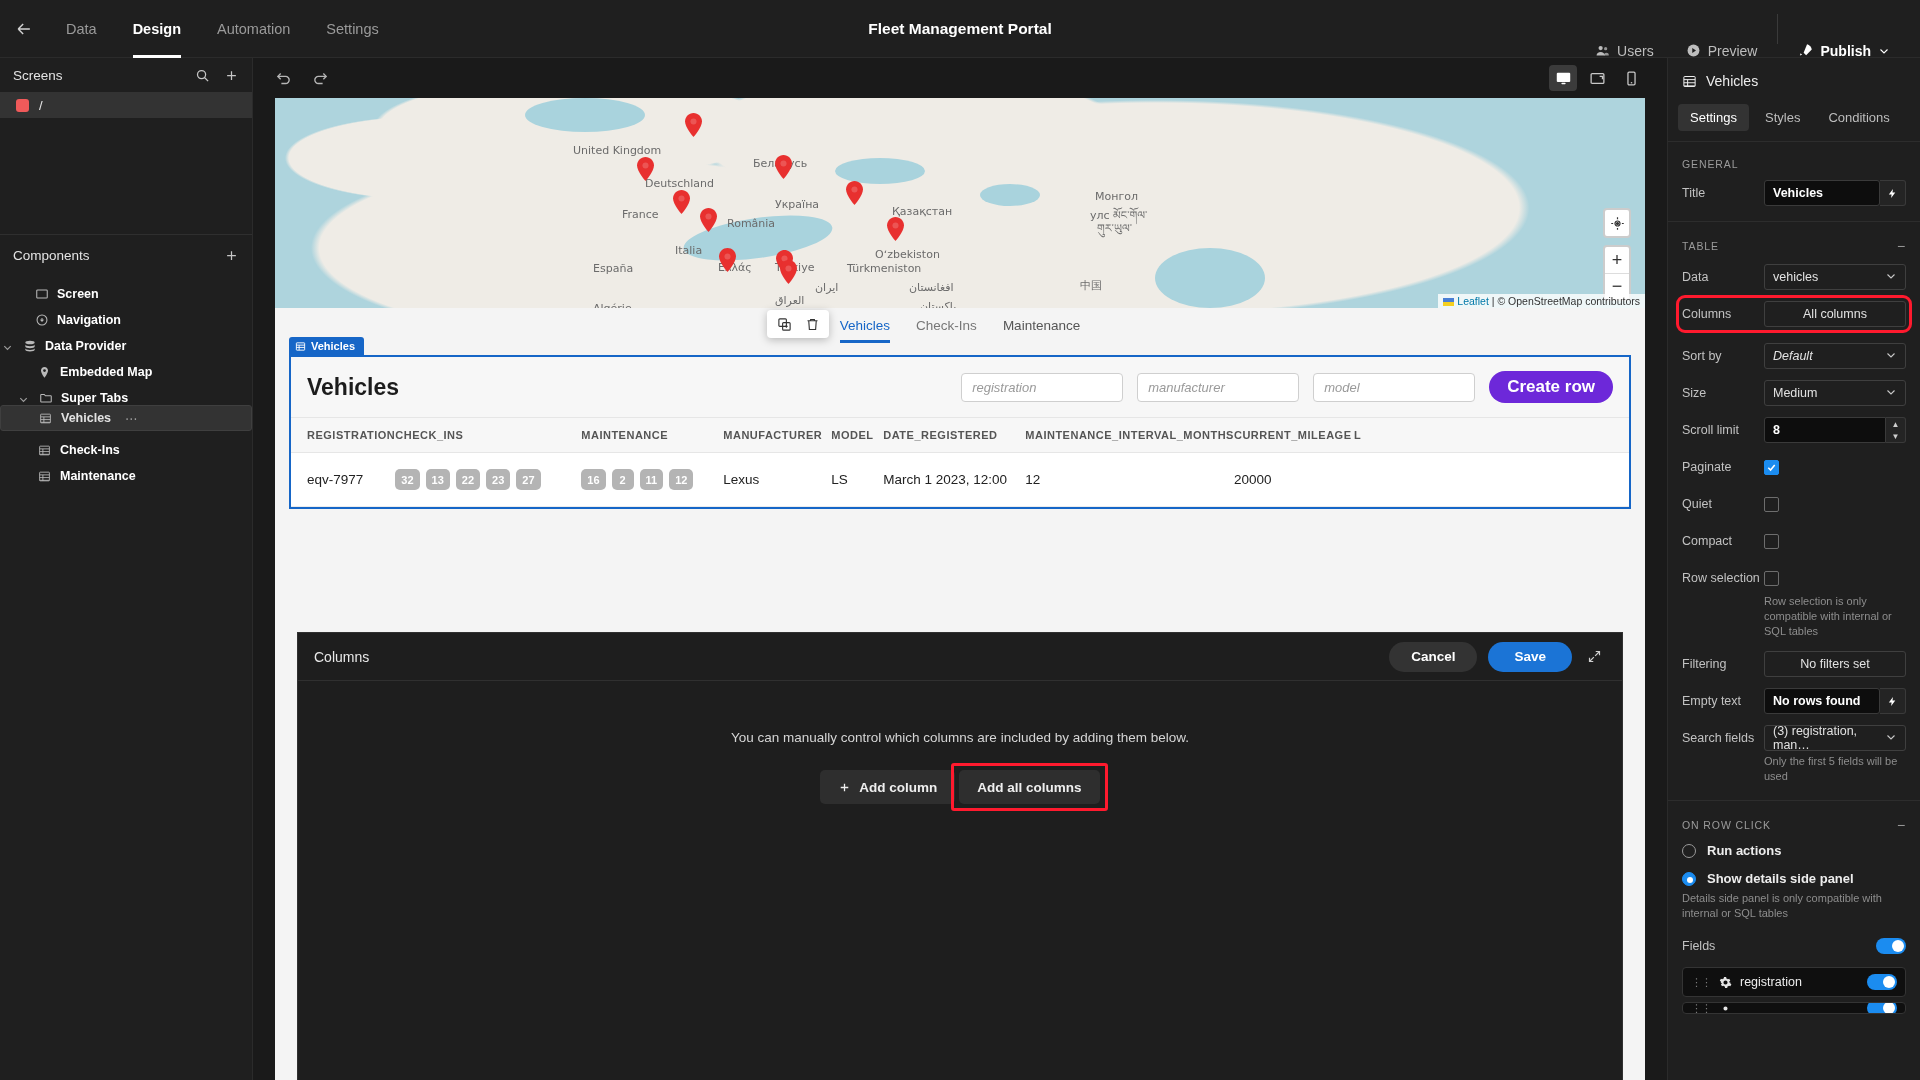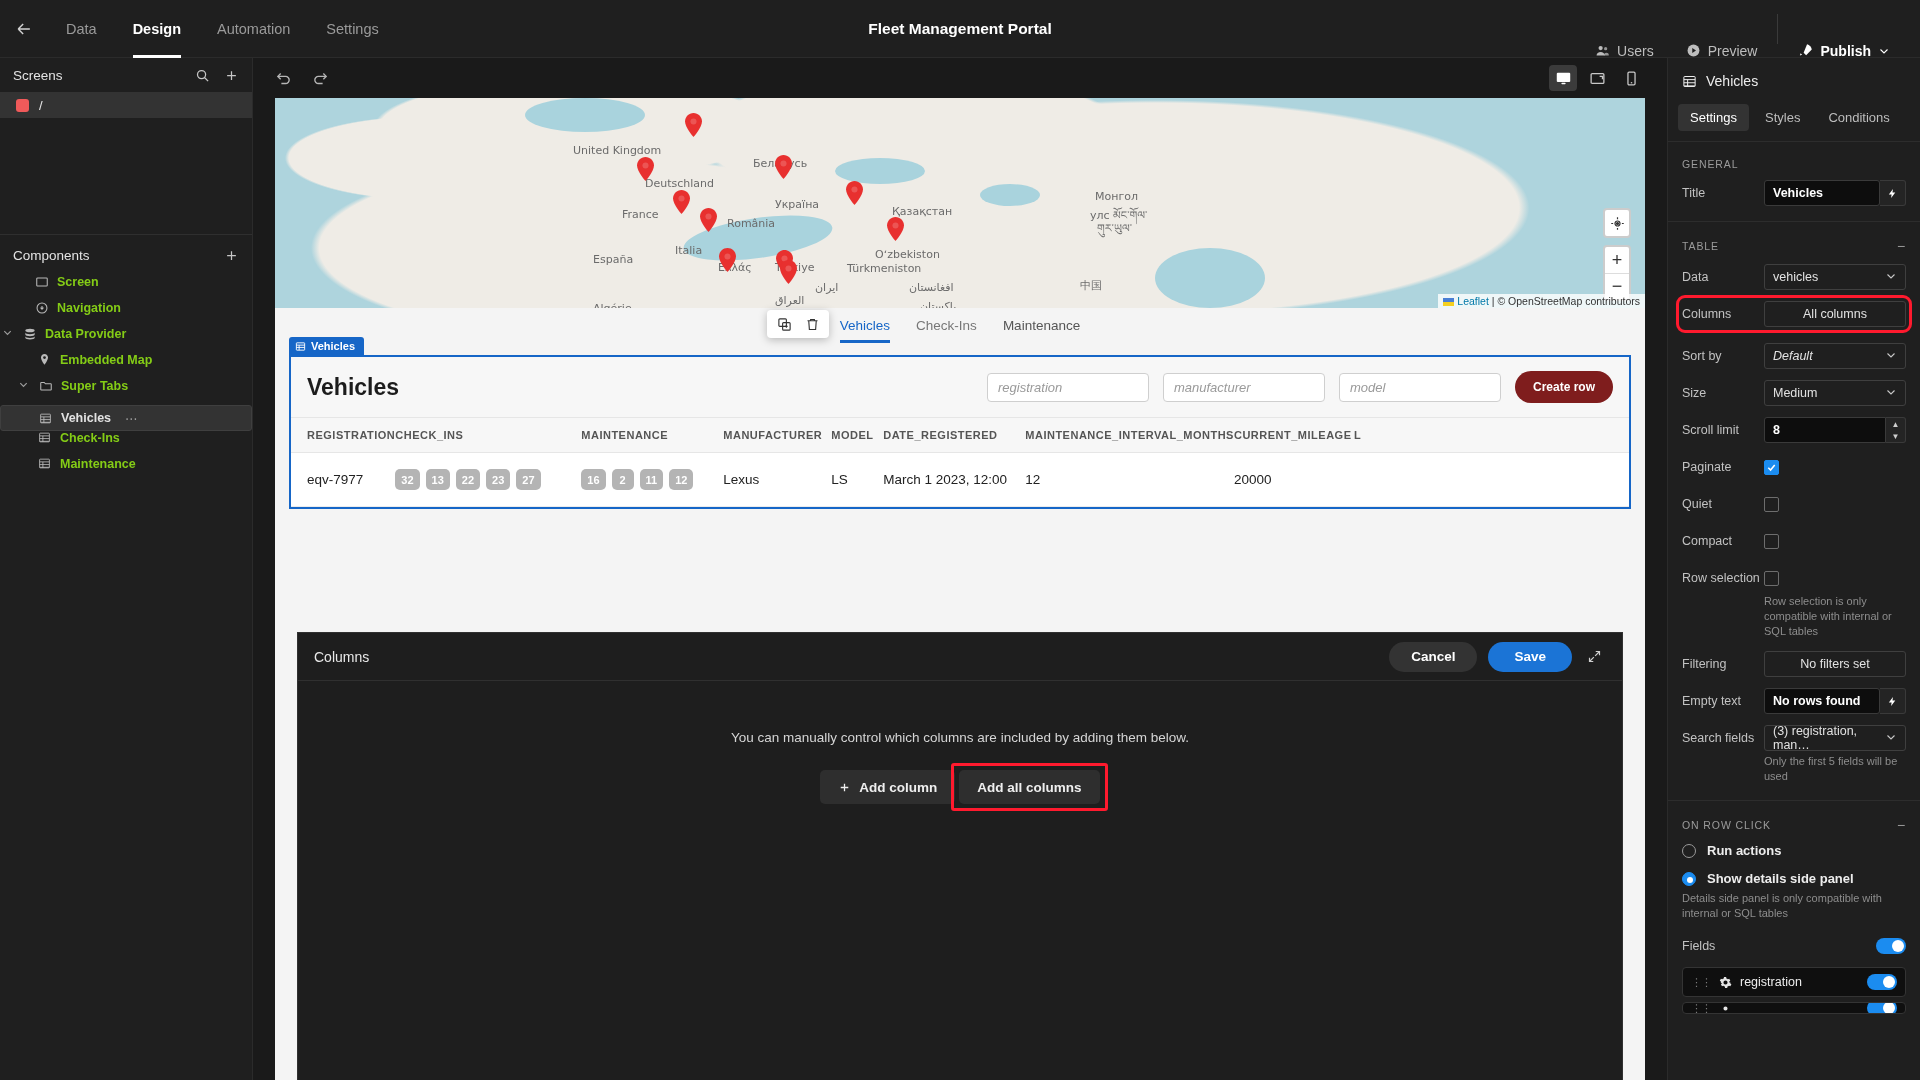--- a/index.html
+++ b/index.html
@@ -64,21 +64,21 @@
     background: #333333; font-size: 13px; color: #eaeaea; cursor: pointer;
   }
   .screen-swatch { width: 13px; height: 13px; border-radius: 3px; background: #f05a5a; }
   .left-spacer { flex: 0 0 110px; }
   .left-sep { height: 1px; background: #2f2f2f; margin-top: 6px; }
   .comp-head { height: 40px; display: flex; align-items: center; padding: 0 13px; }
   .comp-head .ttl { font-size: 13.5px; color: #e3e3e3; }
   .comp-head .acts { margin-left: auto; color: #c6c6c6; cursor: pointer; display: flex; }
   .tree { font-size: 12.5px; }
   .tree-row {
-    height: 26px; display: flex; align-items: flex-start; gap: 7px; color: #84cc16;
+    height: 26px; display: flex; align-items: flex-end; gap: 7px; color: #ffffff;
     font-weight: bold; cursor: pointer; padding-right: 8px;
   }
   .tree-row.sel { background: #333333; }
   .tree-row .caret { width: 14px; display: flex; justify-content: center; color: #9d9d9d; }
   .tree-row .ico { width: 17px; display: flex; justify-content: center; color: #b9b9b9; }
   .tree-row .dots { margin-left: 7px; color: #9c9c9c; letter-spacing: 1px; font-weight: normal; }
 
   
   .center { flex: 1; background: #1a1a1a; display: flex; flex-direction: column; min-width: 0; position: relative; }
   .center-bar { height: 40px; display: flex; align-items: center; padding: 0 22px; }
@@ -167,22 +167,22 @@
   .tbl-title { font-size: 23px; font-weight: bold; color: #1c1c1c; }
   .tbl-search {
     margin-left: auto; display: flex; gap: 14px; align-items: center;
   }
   .tbl-search input {
     width: 162px; height: 29px; border: 1px solid #cfcfcf; border-radius: 4px; padding: 0 10px;
     font-size: 13px; font-family: "Liberation Sans", sans-serif; color: #333; background: #fff;
   }
   .tbl-search input::placeholder { font-style: italic; color: #9a9a9a; }
   .create-row {
-    background: #7f1d1d; color: #fff; border: none; border-radius: 16px; height: 32px; padding: 0 18px;
-    font-size: 12px; font-weight: bold; cursor: pointer; font-family: "Liberation Sans", sans-serif;
+    background: #6d28d9; color: #fff; border: none; border-radius: 16px; height: 32px; padding: 0 18px;
+    font-size: 17px; font-weight: bold; cursor: pointer; font-family: "Liberation Sans", sans-serif;
   }
   table.grid { width: 100%; border-collapse: collapse; background: #fff; }
   table.grid th {
     text-align: left; font-size: 11px; letter-spacing: .5px; color: #555; font-weight: bold;
     padding: 11px 0 11px 0; background: #f7f7f7; border-bottom: 1px solid #e6e6e6;
   }
   table.grid td {
     font-size: 13.5px; color: #222; padding: 16px 0; border-bottom: 1px solid #ececec; vertical-align: middle;
   }
   .pad-l { padding-left: 16px !important; }
@@ -536,21 +536,21 @@
           <div class="sea" style="left:880px;top:150px;width:110px;height:60px;"></div>
 
           <div>
             <div class="map-label" style="left:298px;top:46px;">United Kingdom</div>
             <div class="map-label" style="left:370px;top:79px;">Deutschland</div>
             <div class="map-label" style="left:478px;top:59px;">Беларусь</div>
             <div class="map-label" style="left:347px;top:110px;">France</div>
             <div class="map-label" style="left:500px;top:100px;">Україна</div>
             <div class="map-label" style="left:452px;top:119px;">România</div>
             <div class="map-label" style="left:400px;top:146px;">Italia</div>
-            <div class="map-label" style="left:318px;top:155px;">España</div>
+            <div class="map-label" style="left:318px;top:164px;">España</div>
             <div class="map-label" style="left:500px;top:163px;">Türkiye</div>
             <div class="map-label" style="left:443px;top:163px;">Ελλάς</div>
             <div class="map-label" style="left:617px;top:107px;">Қазақстан</div>
             <div class="map-label" style="left:600px;top:150px;">Oʻzbekiston</div>
             <div class="map-label" style="left:572px;top:164px;">Türkmeniston</div>
             <div class="map-label" style="left:540px;top:183px;">ایران</div>
             <div class="map-label" style="left:500px;top:196px;">العراق</div>
             <div class="map-label" style="left:634px;top:183px;">افغانستان</div>
             <div class="map-label" style="left:645px;top:202px;">پاکستان</div>
             <div class="map-label" style="left:820px;top:92px;">Монгол</div>

